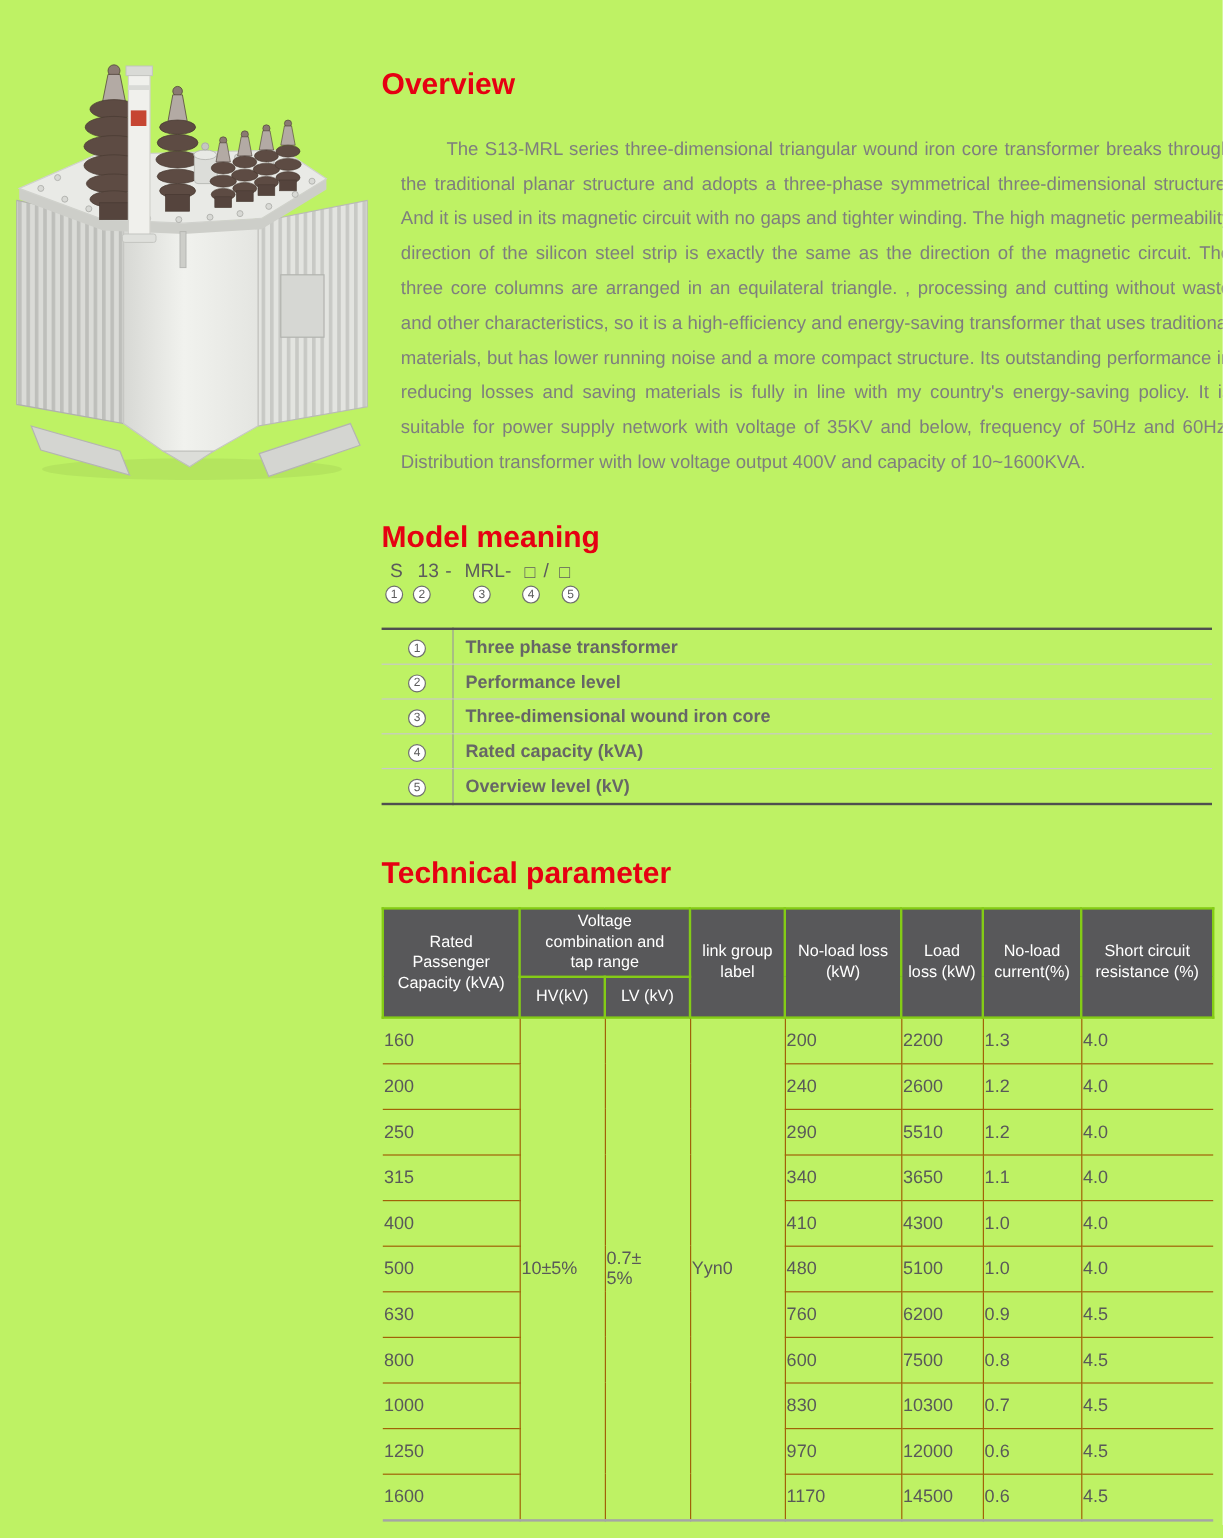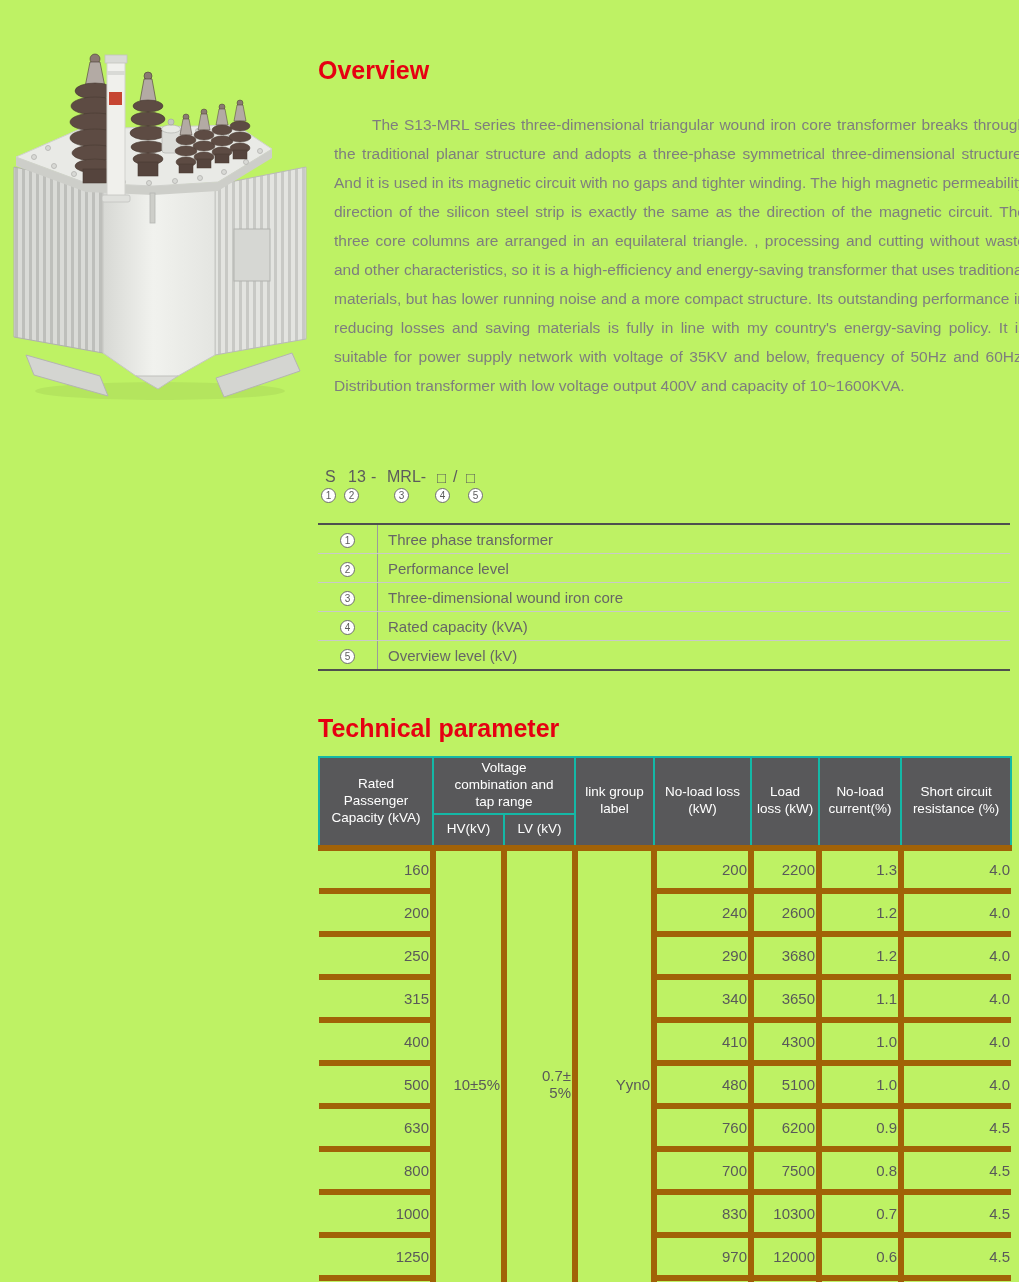--- a/index.html
+++ b/index.html
@@ -24,31 +24,31 @@
     width:15px; height:15px; box-sizing:border-box; border:1px solid #6f6f6f; border-radius:50%;
     font-size:10px; line-height:1; color:#5c5c5c; background:#fff; }
   .marker { position:absolute; top:20px; }
 
   
   #model-table { position:absolute; left:318px; top:523px; width:692px; border-collapse:collapse;
     border-top:2px solid #4f4f4f; border-bottom:2px solid #4f4f4f; }
   #model-table td { height:26px; border-bottom:1px solid #c9c9c9; font-size:15px; color:#666666; }
   #model-table tr:last-child td { border-bottom:none; }
   #model-table td.num { width:57px; text-align:center; border-right:1px solid #9b9b9b; }
-  #model-table td.desc { padding-left:10px; }
+  #model-table td.desc { padding-left:10px;font-weight:bold; }
 
   
   #tech-table { position:absolute; left:318px; top:756px; width:692px; table-layout:fixed;
     border-collapse:collapse; border-bottom:2px solid #a5a5a5; }
   #tech-table th { background:#58585a; color:#ffffff; font-weight:normal; font-size:13.5px;
-    line-height:1.25; border:2px solid #14b8a6; padding:2px; white-space:pre-line;text-align:center; }
+    line-height:1.25; border:2px solid #84cc16; padding:2px; white-space:pre-line;text-align:center; }
   #tech-table thead tr:first-child { height:53px; }
   #tech-table thead tr:last-child  { height:34px; }
-  #tech-table td { height:35px; text-align:right; font-size:15px; color:#595959;
-    border:6px solid #a16207; white-space:pre-line; }
+  #tech-table td { height:35px; text-align:left; font-size:15px; color:#595959;
+    border:1px solid #a16207; white-space:pre-line; }
   #tech-table td.col-first { border-left:none; }
   #tech-table td.col-last  { border-right:none; }
 </style>
 </head>
 <body>
 
 <div class="page">
 
   <svg id="product-photo" width="302" height="358" viewBox="0 0 302 358" aria-hidden="true">
     <defs>
@@ -173,20 +173,21 @@
           <ellipse cx="232" cy="103" rx="10" ry="5" fill="#5d4b43"></ellipse>
           <rect x="225" y="105" width="14" height="9" fill="#55443d"></rect>
         </g>
       </g>
     </g>
   </svg>
 
   <h2 id="overview-heading" class="heading">Overview</h2>
   <p id="overview-text">The S13-MRL series three-dimensional triangular wound iron core transformer breaks through the traditional planar structure and adopts a three-phase symmetrical three-dimensional structure. And it is used in its magnetic circuit with no gaps and tighter winding. The high magnetic permeability direction of the silicon steel strip is exactly the same as the direction of the magnetic circuit. The three core columns are arranged in an equilateral triangle. , processing and cutting without waste and other characteristics, so it is a high-efficiency and energy-saving transformer that uses traditional materials, but has lower running noise and a more compact structure. Its outstanding performance in reducing losses and saving materials is fully in line with my country's energy-saving policy. It is suitable for power supply network with voltage of 35KV and below, frequency of 50Hz and 60Hz. Distribution transformer with low voltage output 400V and capacity of 10~1600KVA.</p>
 
+  <h2 id="model-heading" class="heading">Model meaning</h2>
 
   <div id="model-code">
     <span class="cp" style="left:7px">S</span>
     <span class="cp" style="left:30px">13</span>
     <span class="cp" style="left:53px">-</span>
     <span class="cp" style="left:69px">MRL-</span>
     <span class="cp sq" style="left:119px">□</span>
     <span class="cp" style="left:135px">/</span>
     <span class="cp sq" style="left:148px">□</span>
     <span class="circle-num marker" style="left:3px">1</span>
@@ -273,21 +274,21 @@
         <tr>
           <td class="col-first">200</td>
           <td>240</td>
           <td>2600</td>
           <td>1.2</td>
           <td class="col-last">4.0</td>
         </tr>
         <tr>
           <td class="col-first">250</td>
           <td>290</td>
-          <td>3680</td>
+          <td>5510</td>
           <td>1.2</td>
           <td class="col-last">4.0</td>
         </tr>
         <tr>
           <td class="col-first">315</td>
           <td>340</td>
           <td>3650</td>
           <td>1.1</td>
           <td class="col-last">4.0</td>
         </tr>
@@ -307,21 +308,21 @@
         </tr>
         <tr>
           <td class="col-first">630</td>
           <td>760</td>
           <td>6200</td>
           <td>0.9</td>
           <td class="col-last">4.5</td>
         </tr>
         <tr>
           <td class="col-first">800</td>
-          <td>700</td>
+          <td>600</td>
           <td>7500</td>
           <td>0.8</td>
           <td class="col-last">4.5</td>
         </tr>
         <tr>
           <td class="col-first">1000</td>
           <td>830</td>
           <td>10300</td>
           <td>0.7</td>
           <td class="col-last">4.5</td>

